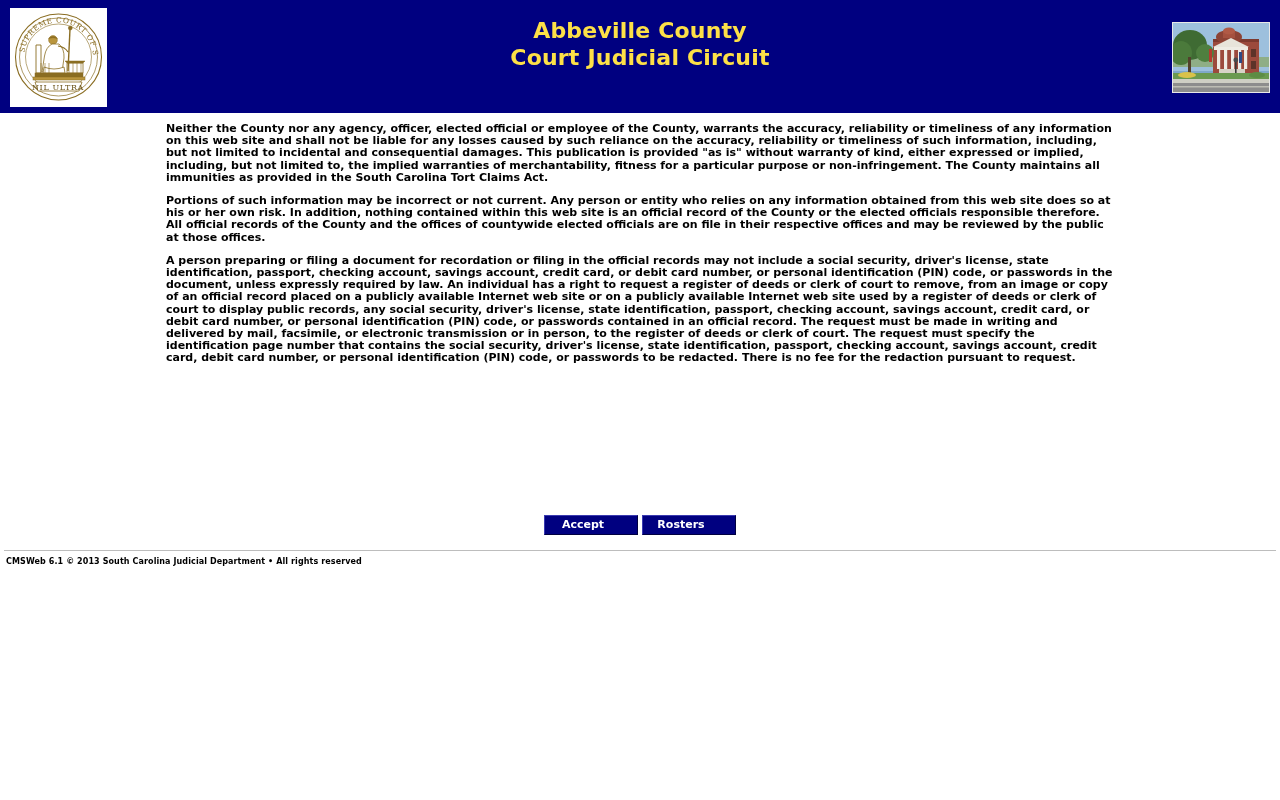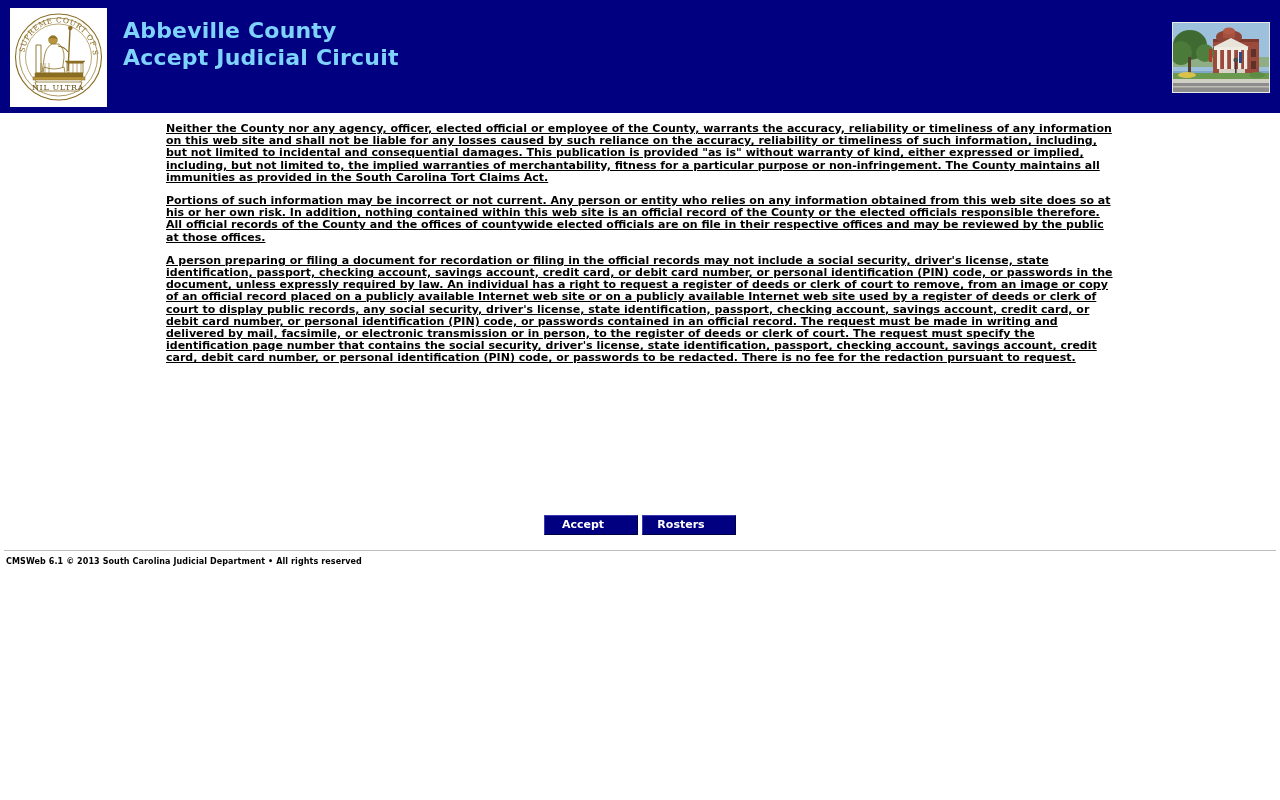--- a/index.html
+++ b/index.html
@@ -36,21 +36,22 @@
     box-sizing: border-box;
     overflow: hidden;
   }
   .logo-box svg { display: block; }
 
   .header-title {
     position: absolute;
     left: 123px;
     right: 123px;
     top: 17px;
-    color: #7dd3fc;
+    text-align: center;
+    color: #fde047;
     font-size: 22px;
     font-weight: bold;
     line-height: 27px;
     letter-spacing: 0.2px;
     font-family: "DejaVu Sans", "Liberation Sans", sans-serif;
   }
   .header-title div { white-space: nowrap; }
 
   .photo-box {
     position: absolute;
@@ -78,21 +79,20 @@
     width: 948px;
   }
 
   .disclaimer p {
     margin: 0 0 12px 0;
     font-size: 11px;
     font-weight: bold;
     line-height: 12.2px;
     color: #000000;
     text-align: left;
-    text-decoration: underline;
   }
   .disclaimer p.tight { margin-bottom: 11px; }
   .disclaimer p.accept-line { margin-bottom: 3px; }
 
   .button-row {
     position: absolute;
     left: 0;
     top: 400px;
     width: 948px;
     text-align: center;
@@ -191,21 +191,21 @@
         <line x1="38" y1="54" x2="38" y2="64" stroke-width="0.6"></line>
       </g>
 
       <path d="M 24 73 l 47 0 l -3 9 l -41 0 z" fill="#ffffff" stroke="#8a6d22" stroke-width="0.8"></path>
       <text x="47" y="80.5" text-anchor="middle" font-family="'DejaVu Serif','Liberation Serif',serif" font-size="8" fill="#6b5318" letter-spacing="0.6">NIL ULTRA</text>
     </svg>
   </div>
 
   <div class="header-title">
     <div>Abbeville County</div>
-    <div>Accept Judicial Circuit</div>
+    <div>Court Judicial Circuit</div>
   </div>
 
   <div class="photo-box">
     <svg width="96" height="69" viewBox="0 0 96 69">
 
       <rect x="0" y="0" width="96" height="48" fill="#9dc0dd"></rect>
 
       <rect x="0" y="34" width="96" height="10" fill="#8fae86"></rect>
 
       <rect x="40" y="16" width="46" height="34" fill="#9c4a3c"></rect>

